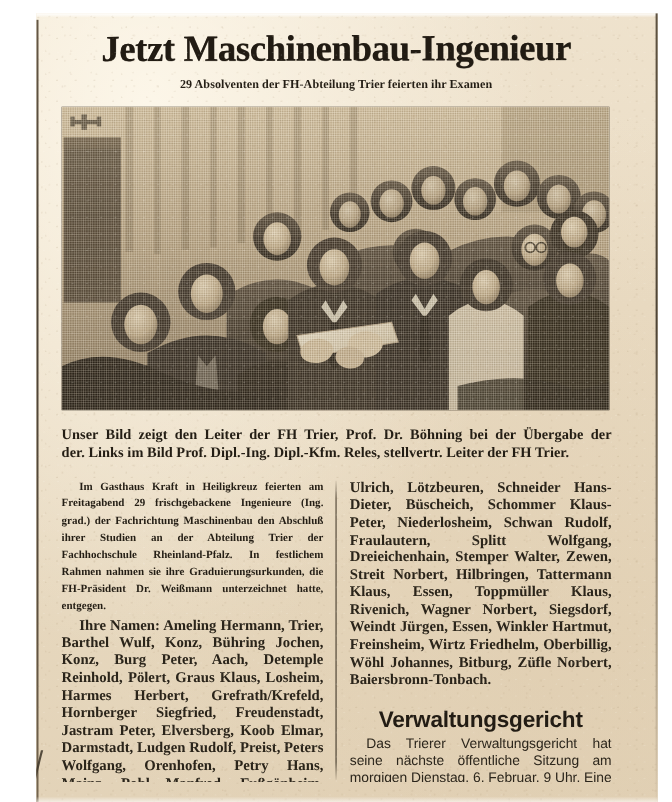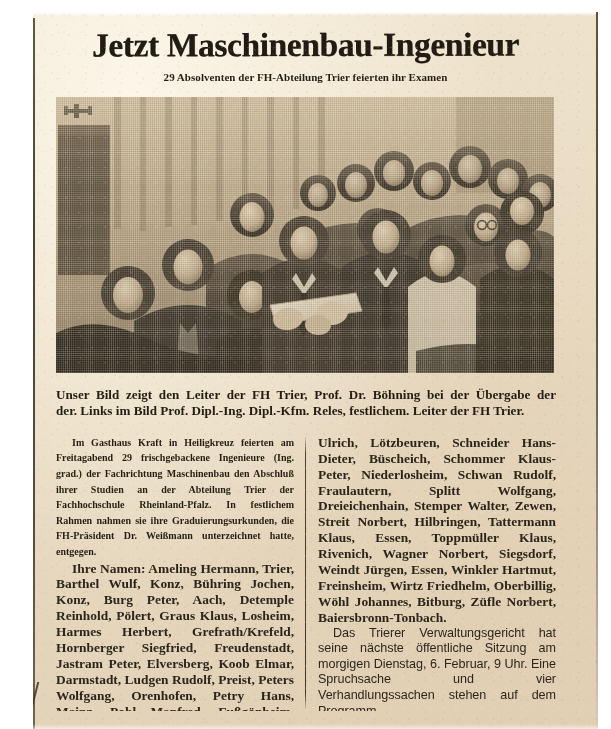--- a/index.html
+++ b/index.html
@@ -411,35 +411,36 @@
 
         <rect x="0" y="0" width="498" height="276" fill="none"></rect>
       </svg>
       <div class="photo-tone"></div>
       <div class="halftone"></div>
       <div class="halftone2"></div>
     </div>
 
     <div class="caption">
       <span class="just">Unser Bild zeigt den Leiter der FH Trier, Prof. Dr. Böhning bei der Übergabe der</span>
-      <span>der. Links im Bild Prof. Dipl.-Ing. Dipl.-Kfm. Reles, festlichem. Leiter der FH Trier.</span>
+      <span>der. Links im Bild Prof. Dipl.-Ing. Dipl.-Kfm. Reles, stellvertr. Leiter der FH Trier.</span>
     </div>
 
     <div class="cols">
 
       <div class="col-rule"></div>
 
       <div class="col col-left">
         <p class="lede">Im Gasthaus Kraft in Heiligkreuz feierten am Freitagabend 29 frischgebackene Ingenieure (Ing. grad.) der Fachrichtung Maschinenbau den Abschluß ihrer Studien an der Abteilung Trier der Fachhochschule Rheinland-Pfalz. In festlichem Rahmen nahmen sie ihre Graduierungsurkunden, die FH-Präsident Dr. Weißmann unterzeichnet hatte, entgegen.</p>
         <p class="names">Ihre Namen: Ameling Hermann, Trier, Barthel Wulf, Konz, Bühring Jochen, Konz, Burg Peter, Aach, Detemple Reinhold, Pölert, Graus Klaus, Losheim, Harmes Herbert, Grefrath/Krefeld, Hornberger Siegfried, Freudenstadt, Jastram Peter, Elversberg, Koob Elmar, Darmstadt, Ludgen Rudolf, Preist, Peters Wolfgang, Orenhofen, Petry Hans, Mainz, Pohl Manfred, Fußgönheim, Reitz</p>
       </div>
 
       <div class="col col-right">
         <p class="names names-cont">Ulrich, Lötzbeuren, Schneider Hans-Dieter, Büscheich, Schommer Klaus-Peter, Niederlosheim, Schwan Rudolf, Fraulautern, Splitt Wolfgang, Dreieichenhain, Stemper Walter, Zewen, Streit Norbert, Hilbringen, Tattermann Klaus, Essen, Toppmüller Klaus, Rivenich, Wagner Norbert, Siegsdorf, Weindt Jürgen, Essen, Winkler Hartmut, Freinsheim, Wirtz Friedhelm, Oberbillig, Wöhl Johannes, Bitburg, Züfle Norbert, Baiersbronn-Tonbach.</p>
 
+        <h2 class="sec-head">Verwaltungsgericht</h2>
 
         <p class="sec-body">Das Trierer Verwaltungsgericht hat seine nächste öffentliche Sitzung am morgigen Dienstag, 6. Februar, 9 Uhr. Eine Spruchsache und vier Verhandlungssachen stehen auf dem Programm</p>
       </div>
     </div>
 
   </div>
 
   <div class="grain"></div>
   <div class="bottom-fade"></div>
 </div>

